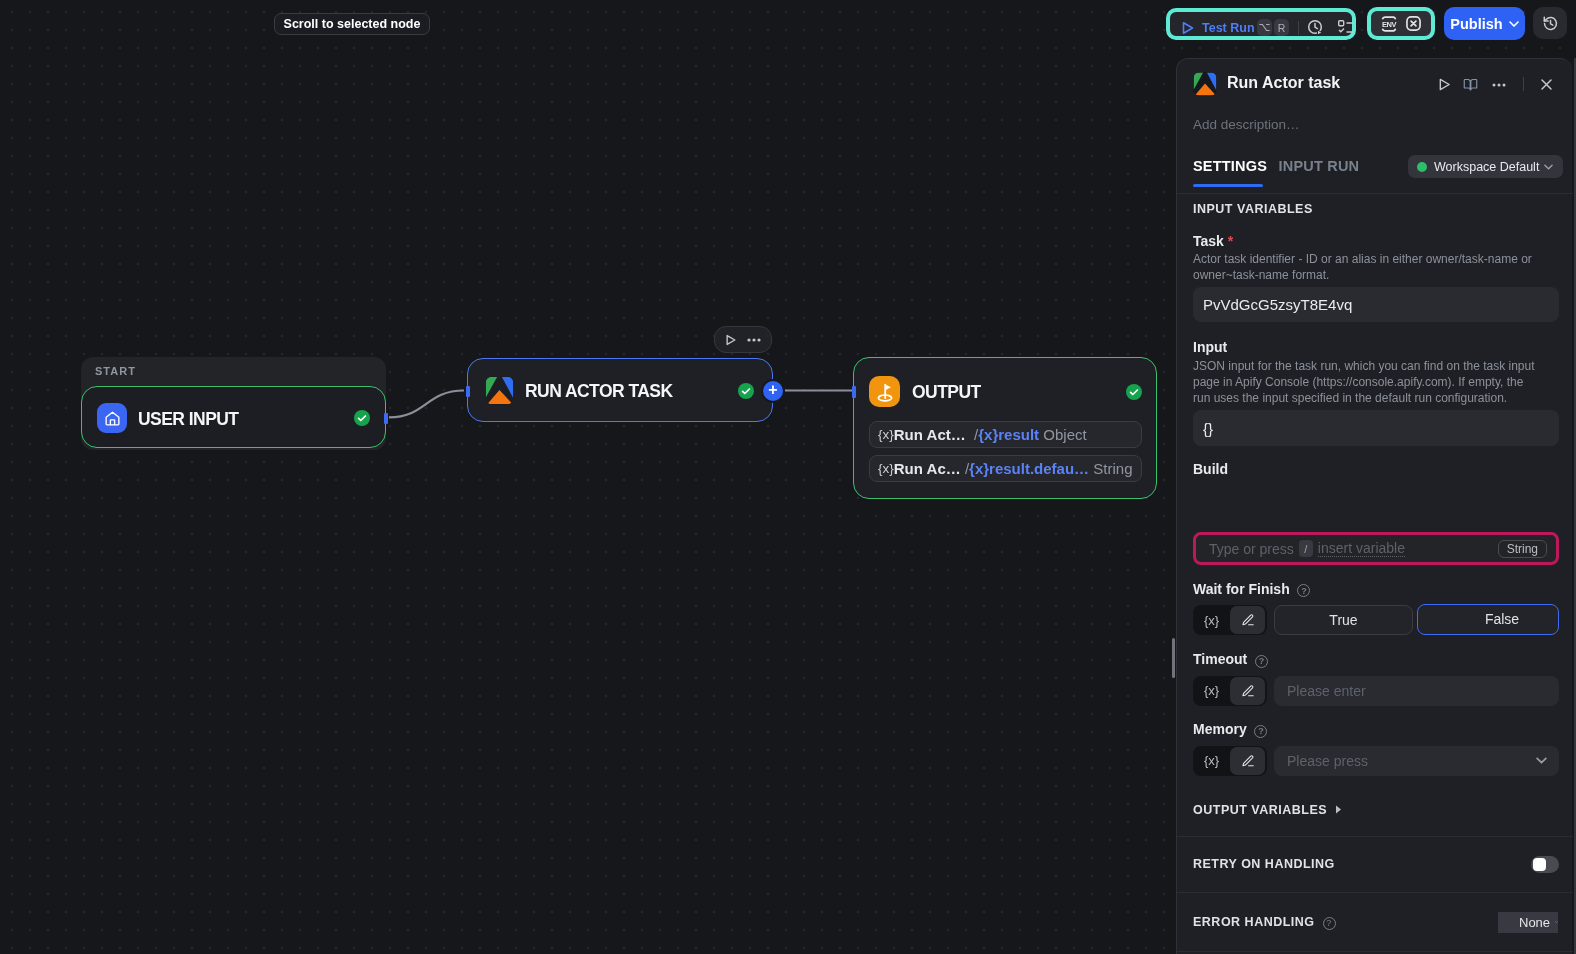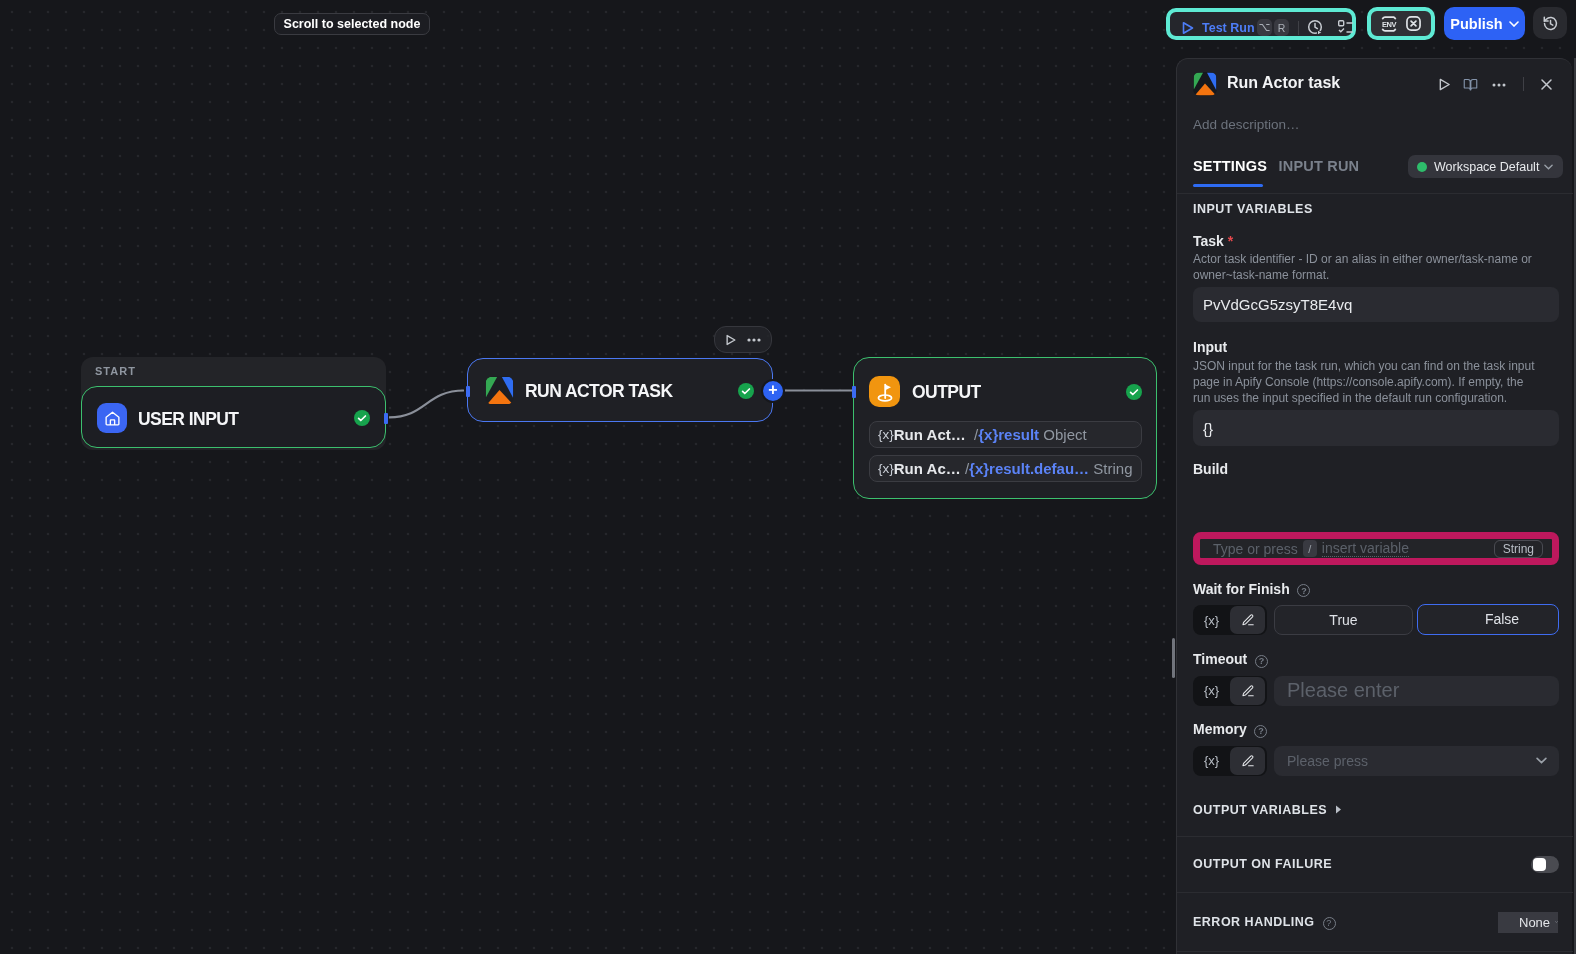--- a/index.html
+++ b/index.html
@@ -275,21 +275,21 @@
 
   <div class="abs flabel" style="left:16px;top:174px;">Task <span style="color:#e5484d;">*</span></div>
   <div class="abs fdesc" style="left:16px;top:192px;">Actor task identifier - ID or an alias in either owner/task-name or<br>owner~task-name format.</div>
   <div class="abs finput" style="left:16px;top:228px;width:366px;height:35px;padding-left:10px;">PvVdGcG5zsyT8E4vq</div>
 
   <div class="abs flabel" style="left:16px;top:280px;">Input</div>
   <div class="abs fdesc" style="left:16px;top:299px;">JSON input for the task run, which you can find on the task input<br>page in Apify Console (https://console.apify.com). If empty, the<br>run uses the input specified in the default run configuration.</div>
   <div class="abs finput" style="left:16px;top:351px;width:366px;height:36px;padding-left:10px;">{}</div>
 
   <div class="abs flabel" style="left:16px;top:402px;">Build</div>
-  <div class="abs finput" style="left:16px;top:473px;width:366px;height:33px;background:#232428;border:7px solid #be185d;font-size:14px;">
+  <div class="abs finput" style="left:16px;top:473px;width:366px;height:33px;background:#232428;border:3px solid #be185d;font-size:14px;">
     <span class="ph">Type or press</span>
     <span style="background:#393a41;border-radius:4px;width:14px;height:17px;color:#9ba0a8;font-size:11px;display:inline-flex;align-items:center;justify-content:center;margin:0 5px;">/</span>
     <span class="ph" style="border-bottom:1px dotted #5c616a;">insert variable</span>
     <span style="position:absolute;right:9px;border:1px solid #4a4b52;border-radius:6px;color:#b9bec6;font-size:12px;padding:1px 8px;">String</span>
   </div>
 
   <div class="abs flabel" style="left:16px;top:521.5px;">Wait for Finish &nbsp;<span class="qm">?</span></div>
   <div class="abs vargrp" style="left:16px;top:546px;">
     <span class="x">{x}</span>
     <span class="pen">
@@ -305,21 +305,21 @@
   <div class="abs flabel" style="left:16px;top:592px;">Timeout &nbsp;<span class="qm">?</span></div>
   <div class="abs vargrp" style="left:16px;top:616.5px;">
     <span class="x">{x}</span>
     <span class="pen">
         <svg width="14" height="14" viewBox="0 0 24 24">
           <path d="M13 20 h8" stroke="#e6e8eb" stroke-width="1.8" stroke-linecap="round"></path>
           <path d="M16.7 3.6 a2.2 2.2 0 0 1 3.1 3.1 L7.5 19 l-4.2 1.1 L4.4 16 Z" fill="none" stroke="#e6e8eb" stroke-width="1.8" stroke-linejoin="round"></path>
         </svg>
       </span>
   </div>
-  <div class="abs finput" style="left:97px;top:616.5px;width:285px;height:30px;font-size:20px;">
+  <div class="abs finput" style="left:97px;top:616.5px;width:285px;height:30px;font-size:14px;">
       <span class="ph">Please enter</span>
     </div>
 
   <div class="abs flabel" style="left:16px;top:662px;">Memory &nbsp;<span class="qm">?</span></div>
   <div class="abs vargrp" style="left:16px;top:686.5px;">
     <span class="x">{x}</span>
     <span class="pen">
         <svg width="14" height="14" viewBox="0 0 24 24">
           <path d="M13 20 h8" stroke="#e6e8eb" stroke-width="1.8" stroke-linecap="round"></path>
           <path d="M16.7 3.6 a2.2 2.2 0 0 1 3.1 3.1 L7.5 19 l-4.2 1.1 L4.4 16 Z" fill="none" stroke="#e6e8eb" stroke-width="1.8" stroke-linejoin="round"></path>
@@ -333,21 +333,21 @@
       </svg>
   </div>
 
   <div class="abs seclabel" style="left:16px;top:744px;">OUTPUT VARIABLES
     <svg width="7" height="9" viewBox="0 0 7 9" style="margin-left:4px">
         <path d="M1 0.5 L6 4.5 L1 8.5 Z" fill="#b9bec6"></path>
       </svg>
   </div>
 
   <div class="abs divider" style="top:776.5px;"></div>
-  <div class="abs seclabel" style="left:16px;top:798px;">OUTPUT ON FAILURE</div>
+  <div class="abs seclabel" style="left:16px;top:798px;">RETRY ON HANDLING</div>
   <div class="abs" style="left:354px;top:797px;width:28px;height:16.5px;background:#4a4b51;border-radius:9px;">
     <div style="position:absolute;left:2px;top:2px;width:12.5px;height:12.5px;background:#fff;border-radius:4px;"></div>
   </div>
 
   <div class="abs divider" style="top:832.5px;"></div>
   <div class="abs seclabel" style="left:16px;top:856px;">ERROR HANDLING &nbsp;<span class="qm" style="font-weight:normal;">?</span></div>
   <div class="abs" style="left:321px;top:852.5px;width:60px;height:21.5px;background:#393a41;border-radius:0;display:flex;align-items:center;justify-content:center;gap:5px;color:#e3e5e9;font-size:13px;padding-left:21px;">None
     <svg width="9" height="6" viewBox="0 0 10 6">
         <path d="M1 1 L5 5 L9 1" fill="none" stroke="#9aa0a8" stroke-width="1.5" stroke-linecap="round"></path>
       </svg>

